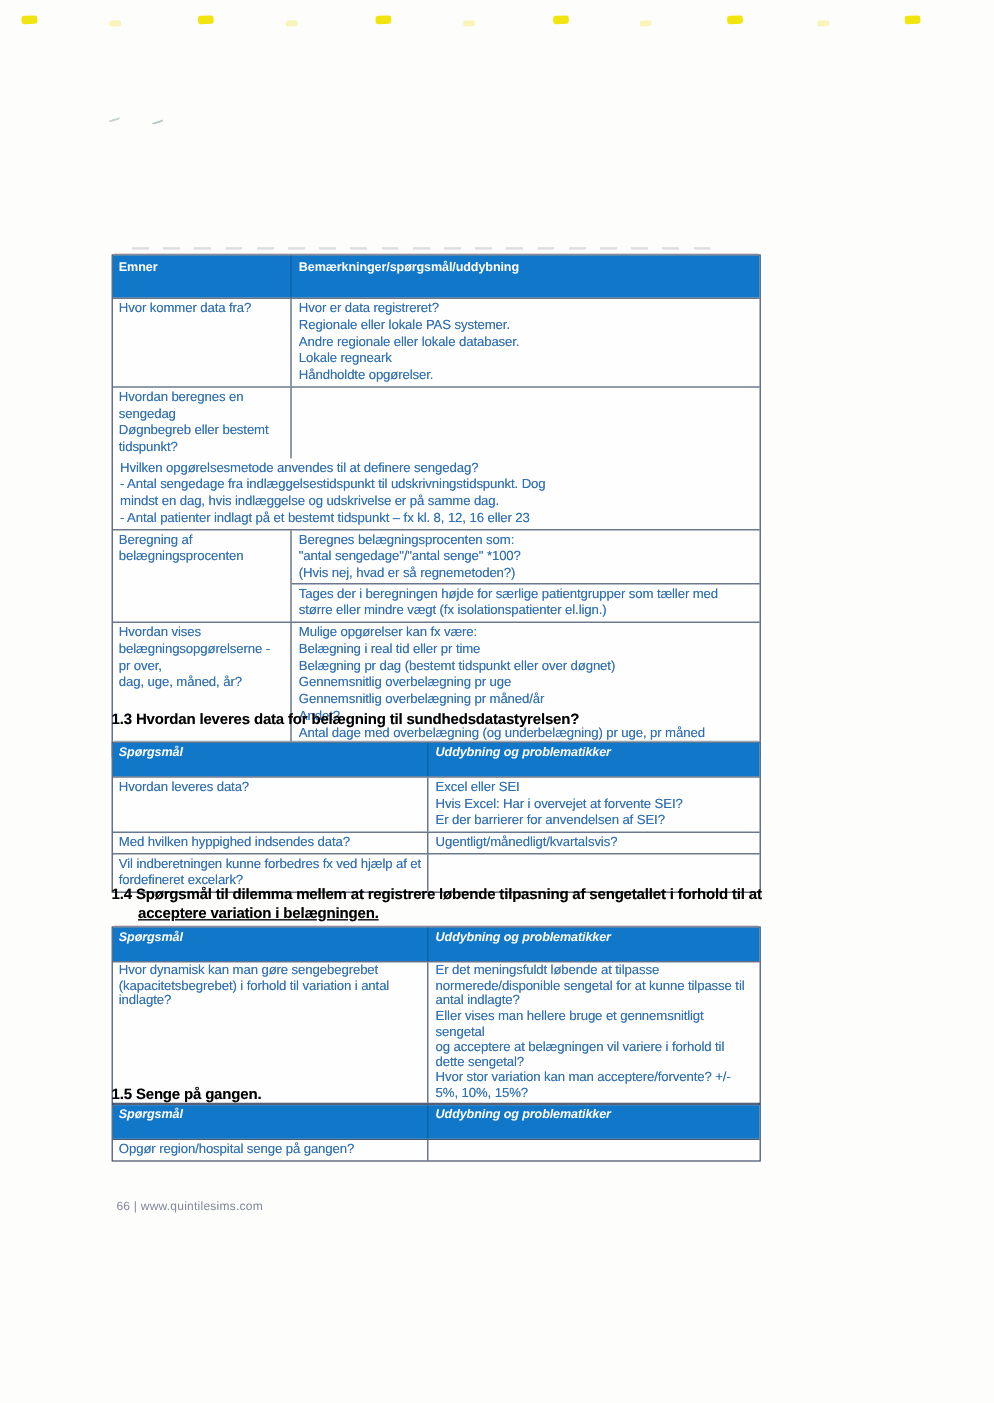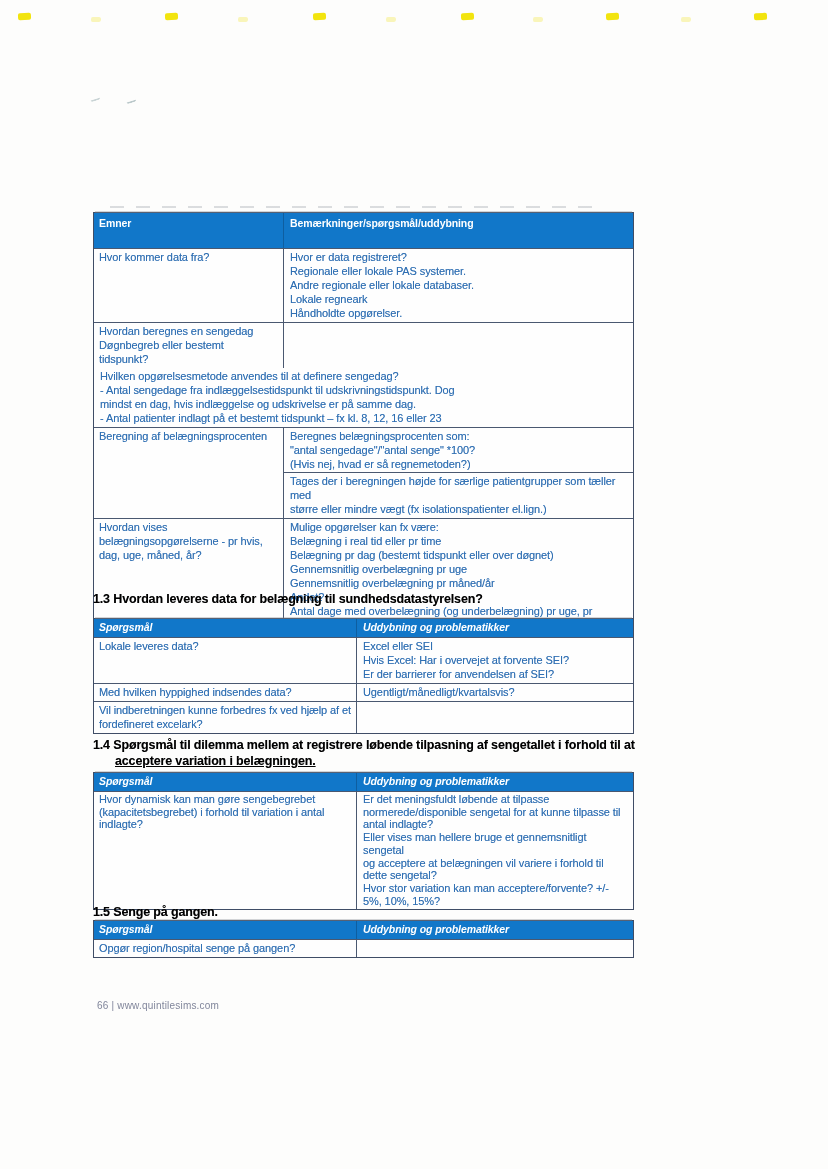--- a/index.html
+++ b/index.html
@@ -28,27 +28,27 @@
   }
   
   .tbl {
     position:absolute; width:541px;
     border:1.5px solid #3f4d66; background:#fefefe;
   }
   .trow { display:flex; border-top:1px solid #4a5870; }
   .trow.first { border-top:none; }
   .cl { border-right:1px solid #4a5870; padding:1px 5px 2px 5px; flex:0 0 auto; }
   .cr { flex:1 1 auto; padding:1px 6px 2px 6px; }
-  .tbl-main .cl { width:190px; }
+  .tbl-main .cl { width:149px; }
   .tbl-sm  .cl { width:263px; }
   .thead { background:#1177c9; color:#fff; }
   .thead .cl, .thead .cr { border-color:#0e5ea0; font-weight:bold; font-size:10.5px; letter-spacing:-0.1px; }
   .tbl-main .thead { height:35px; }
   .tbl-main .thead .cl, .tbl-main .thead .cr { padding-top:4px; }
-  .tbl-sm .thead { height:18px; }
+  .tbl-sm .thead { height:28px; }
   .tbl-sm .thead .cl, .tbl-sm .thead .cr { font-style:italic; padding-top:2px; }
   .thead { box-shadow:0 -3px 0 -1px rgba(130,135,142,.35); }
   .ln {
     font-size:11px; line-height:14px; letter-spacing:-0.1px;
     color:#2f6fb3; text-shadow:0 0 .4px rgba(47,111,179,.55);
   }
   .tbl-14 .ln { line-height:12.7px; }
   
   .r-m0 { min-height:72px; }
   .r-m1 { min-height:60px;flex-direction:column; }
@@ -137,21 +137,21 @@
   <div class="trow r-m3 merged">
     <div class="cl"></div>
     <div class="cr">
         <div class="ln">Tages der i beregningen højde for særlige patientgrupper som tæller med</div>
         <div class="ln">større eller mindre vægt (fx isolationspatienter el.lign.)</div>
       </div>
   </div>
   <div class="trow r-m4">
     <div class="cl">
         <div class="ln">Hvordan vises</div>
-        <div class="ln">belægningsopgørelserne - pr hvis,</div>
+        <div class="ln">belægningsopgørelserne - pr over,</div>
         <div class="ln">dag, uge, måned, år?</div>
       </div>
     <div class="cr">
         <div class="ln">Mulige opgørelser kan fx være:</div>
         <div class="ln">Belægning i real tid eller pr time</div>
         <div class="ln">Belægning pr dag (bestemt tidspunkt eller over døgnet)</div>
         <div class="ln">Gennemsnitlig overbelægning pr uge</div>
         <div class="ln">Gennemsnitlig overbelægning pr måned/år</div>
         <div class="ln">Andet?</div>
         <div class="ln">Antal dage med overbelægning (og underbelægning) pr uge, pr måned</div>
@@ -161,21 +161,21 @@
 
 <div class="sec-title" style="left:93px;top:592px">1.3 Hvordan leveres data for belægning til sundhedsdatastyrelsen?</div>
 
 <div class="tbl tbl-sm tbl-13" style="left:93px;top:618px">
   <div class="trow thead first">
     <div class="cl">Spørgsmål</div>
     <div class="cr">Uddybning og problematikker</div>
   </div>
   <div class="trow r-a0">
     <div class="cl">
-        <div class="ln">Lokale leveres data?</div>
+        <div class="ln">Hvordan leveres data?</div>
       </div>
     <div class="cr">
         <div class="ln">Excel eller SEI</div>
         <div class="ln">Hvis Excel: Har i overvejet at forvente SEI?</div>
         <div class="ln">Er der barrierer for anvendelsen af SEI?</div>
       </div>
   </div>
   <div class="trow r-a1">
     <div class="cl">
         <div class="ln">Med hvilken hyppighed indsendes data?</div>

